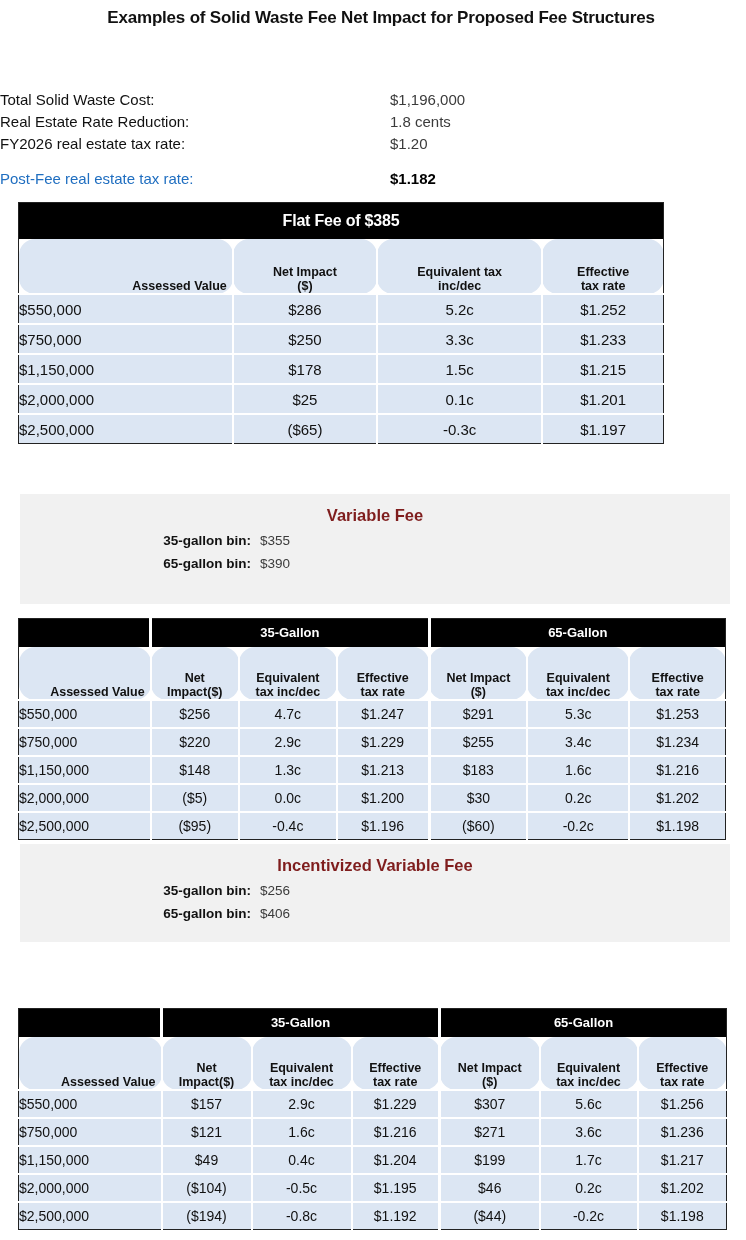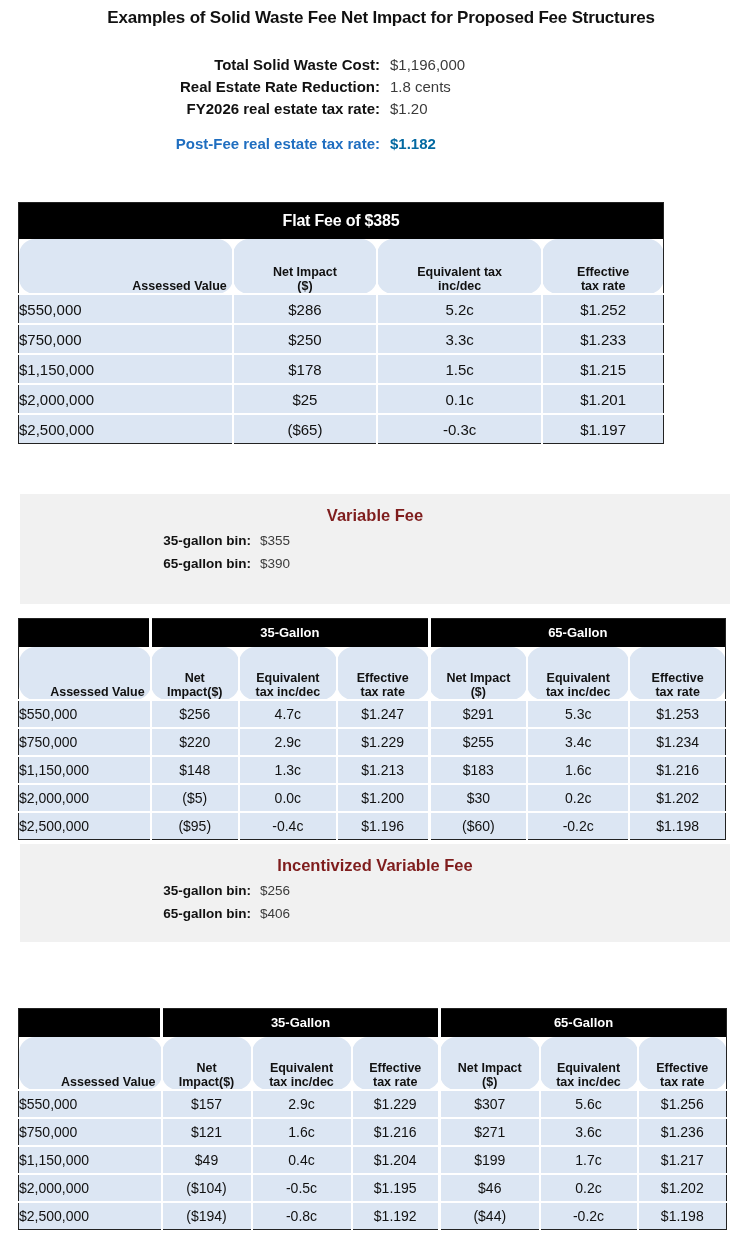--- a/index.html
+++ b/index.html
@@ -38,34 +38,35 @@
     width: 746px;
   }
   .summary-row {
     display: flex;
     align-items: baseline;
     height: 22px;
   }
   .summary-row.spaced { margin-top: 13px; }
   .summary-label {
     width: 390px;
-    text-align: right;
+    text-align: left;
     font-size: 15px;
-    font-weight: bold;
+    font-weight: normal;
     padding-right: 10px;
     box-sizing: border-box;
     white-space: nowrap;
+    margin-top: 35px;
   }
   .summary-value {
     font-size: 15px;
     color: #3b3b3b;
     white-space: nowrap;
   }
   .summary-row.accent .summary-label { color: #1f6ec0; }
-  .summary-row.accent .summary-value { color: #0369a1; font-weight: bold; }
+  .summary-row.accent .summary-value { color: #000000; font-weight: bold; }
 
   
   .fee-table {
     position: absolute;
     border-collapse: collapse;
     table-layout: fixed;
     background: #ffffff;
     border: 1px solid #222222;
   }
   .fee-table td, .fee-table th {

